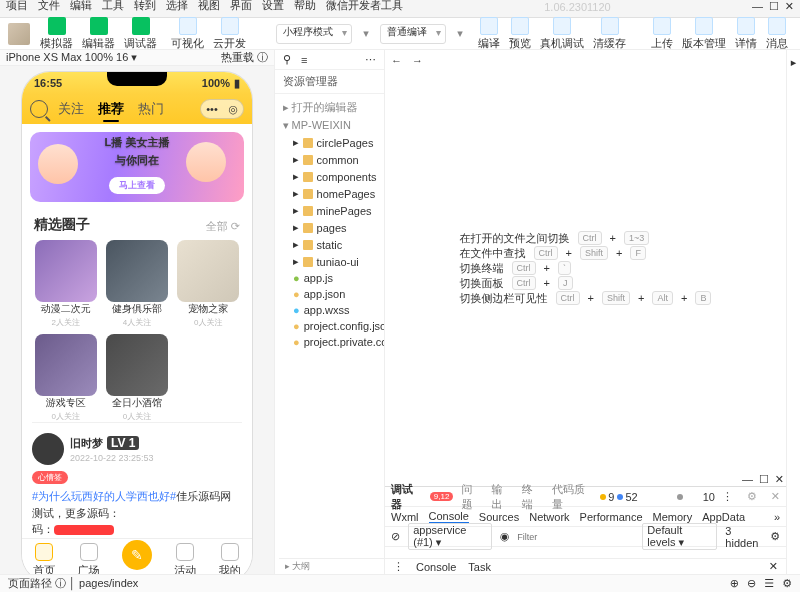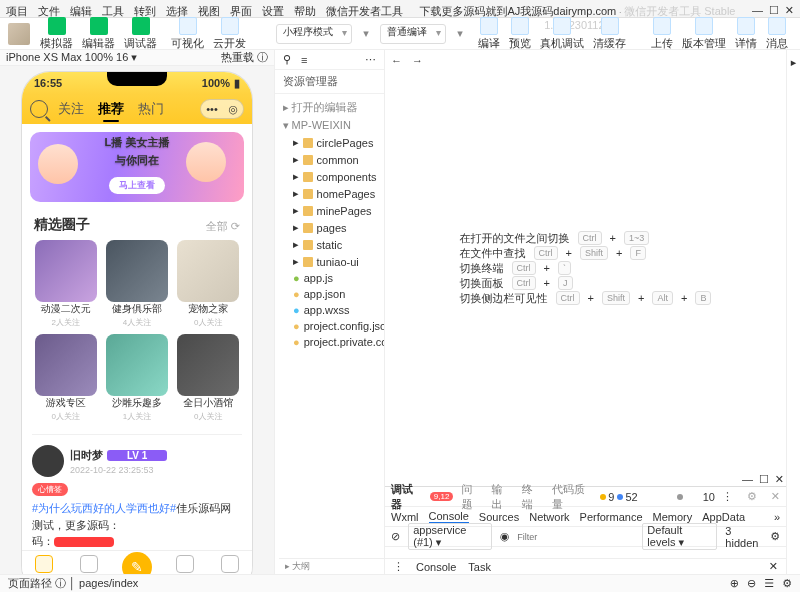--- a/index.html
+++ b/index.html
@@ -1,17 +1,17 @@
 <!DOCTYPE html>
 <html><head>
 <meta charset="utf-8">
 <style>
 *{margin:0;padding:0;box-sizing:border-box;font-family:"Microsoft YaHei",sans-serif;font-size:11px;color:#333}
 body{background:#fff;width:800px;height:592px;overflow:hidden;position:relative}
-.titlebar{height:18px;background:#f5f5f5;display:flex;align-items:flex-start;padding:4px 6px;font-size:10px;color:#666;border-bottom:1px solid #e0e0e0}
+.titlebar{height:18px;background:#f5f5f5;display:flex;align-items:flex-end;padding:4px 6px;font-size:10px;color:#666;border-bottom:1px solid #e0e0e0}
 .titlebar .menus{display:flex;gap:10px}
 .titlebar .center{flex:1;text-align:center;color:#999;font-size:9px}
 .titlebar .winbtns{display:flex;gap:6px;font-size:11px;color:#888}
 .toolbar{height:32px;display:flex;align-items:center;padding:2px 8px;gap:6px;border-bottom:1px solid #eee}
 .avatar-sm{width:22px;height:22px;background:linear-gradient(135deg,#d4c5b0,#b8a88f);border-radius:2px}
 .tb-group{display:flex;gap:1px}
 .tb-btn{display:flex;flex-direction:column;align-items:center;padding:2px 4px;font-size:9px;color:#666;cursor:pointer}
 .tb-btn .ico{width:18px;height:18px;border-radius:2px;margin-bottom:1px}
 .tb-btn.green .ico{background:#07c160}
 .tb-btn.blue .ico{background:#e8f4ff;border:1px solid #bde0ff}
@@ -43,25 +43,25 @@
 .banner .f1{left:8px;top:12px}
 .banner .f2{right:18px;top:10px}
 .sec-hdr{display:flex;align-items:flex-end;padding:6px 12px}
 .sec-hdr .ttl{font-size:14px;font-weight:700}
 .sec-hdr .more{margin-left:auto;font-size:11px;color:#aaa}
 .grid{display:grid;grid-template-columns:repeat(3,1fr);gap:6px 4px;padding:0 10px}
 .card{display:flex;flex-direction:column;align-items:center}
 .card .img{width:62px;height:62px;border-radius:8px}
 .card .nm{font-size:10px;margin-top:0}
 .card .cnt{font-size:8px;color:#bbb;margin-top:1px}
-.post{margin:12px 10px 0;border-top:1px solid #f0f0f0;padding-top:10px}
+.post{margin:0 10px 0;border-top:1px solid #f0f0f0;padding-top:10px}
 .post-hdr{display:flex;align-items:center;gap:6px}
 .post-hdr .av{width:32px;height:32px;border-radius:50%;background:#3a3a3a}
 .post-hdr .nm{font-size:12px;font-weight:600;display:flex;align-items:center;gap:4px}
-.post-hdr .lv{background:#8b5cf6;color:#fff;font-size:10px;padding:0 20px;border-radius:3px}
+.post-hdr .lv{background:#404040;color:#fff;font-size:12px;padding:0 4px;border-radius:3px}
 .post-hdr .tm{font-size:9px;color:#bbb;margin-top:2px}
 .post .tag{display:inline-block;background:#ff5a5a;color:#fff;font-size:8px;padding:1px 6px;border-radius:8px;margin-top:6px}
 .post .body{font-size:11px;margin-top:4px;line-height:1.5}
 .post .body .hl{color:#3b7cff}
 .post .redact{display:inline-block;width:60px;height:10px;background:#ff3b3b;border-radius:4px;vertical-align:middle}
 .tabbar{height:44px;border-top:1px solid #eee;display:flex;justify-content:space-around;align-items:center;background:#fff}
 .tabbar .it{display:flex;flex-direction:column;align-items:center;font-size:8px;color:#999;gap:2px}
 .tabbar .it .ic{width:18px;height:18px;border:1.5px solid #bbb;border-radius:4px}
 .tabbar .it.act .ic{border-color:#ffb800;background:#fff8e0}
 .tabbar .fab{width:30px;height:30px;background:#ffb800;border-radius:50%;display:flex;align-items:center;justify-content:center;color:#fff;font-size:14px;margin-top:-10px}
@@ -251,25 +251,20 @@
                 <div class="img" style="background:linear-gradient(135deg,#e8e0d0,#d0c8b8)"></div>
                 <div class="nm">宠物之家</div>
                 <div class="cnt">0人关注</div>
               </div>
               <div class="card">
                 <div class="img" style="background:linear-gradient(135deg,#6b5b8b,#9b8bbb)"></div>
                 <div class="nm">游戏专区</div>
                 <div class="cnt">0人关注</div>
               </div>
               <div class="card">
-                <div class="img" style="background:linear-gradient(135deg,#5aa896,#8ad8c6)"></div>
-                <div class="nm">沙雕乐趣多</div>
-                <div class="cnt">1人关注</div>
-              </div>
-              <div class="card">
                 <div class="img" style="background:linear-gradient(135deg,#4a4a4a,#6a6a6a)"></div>
                 <div class="nm">全日小酒馆</div>
                 <div class="cnt">0人关注</div>
               </div>
             </div>
           <div class="post">
             <div class="post-hdr">
               <div class="av"></div>
               <div>
                 <div class="nm">

